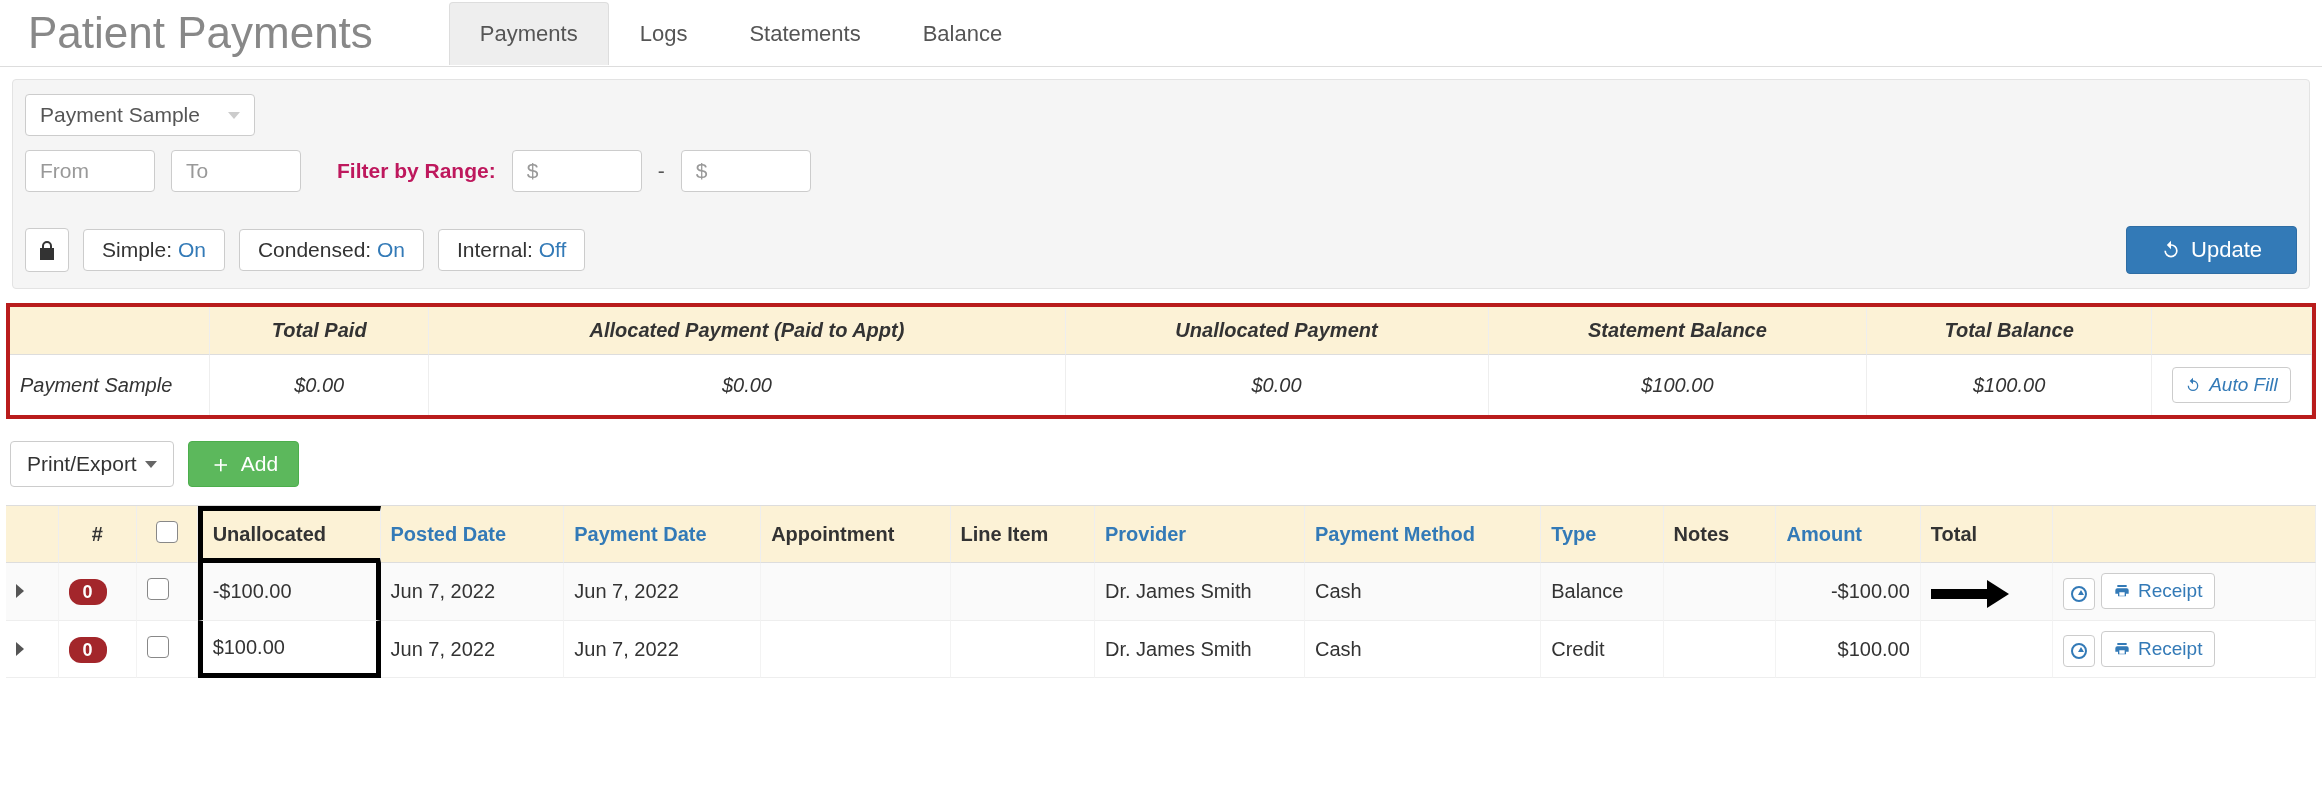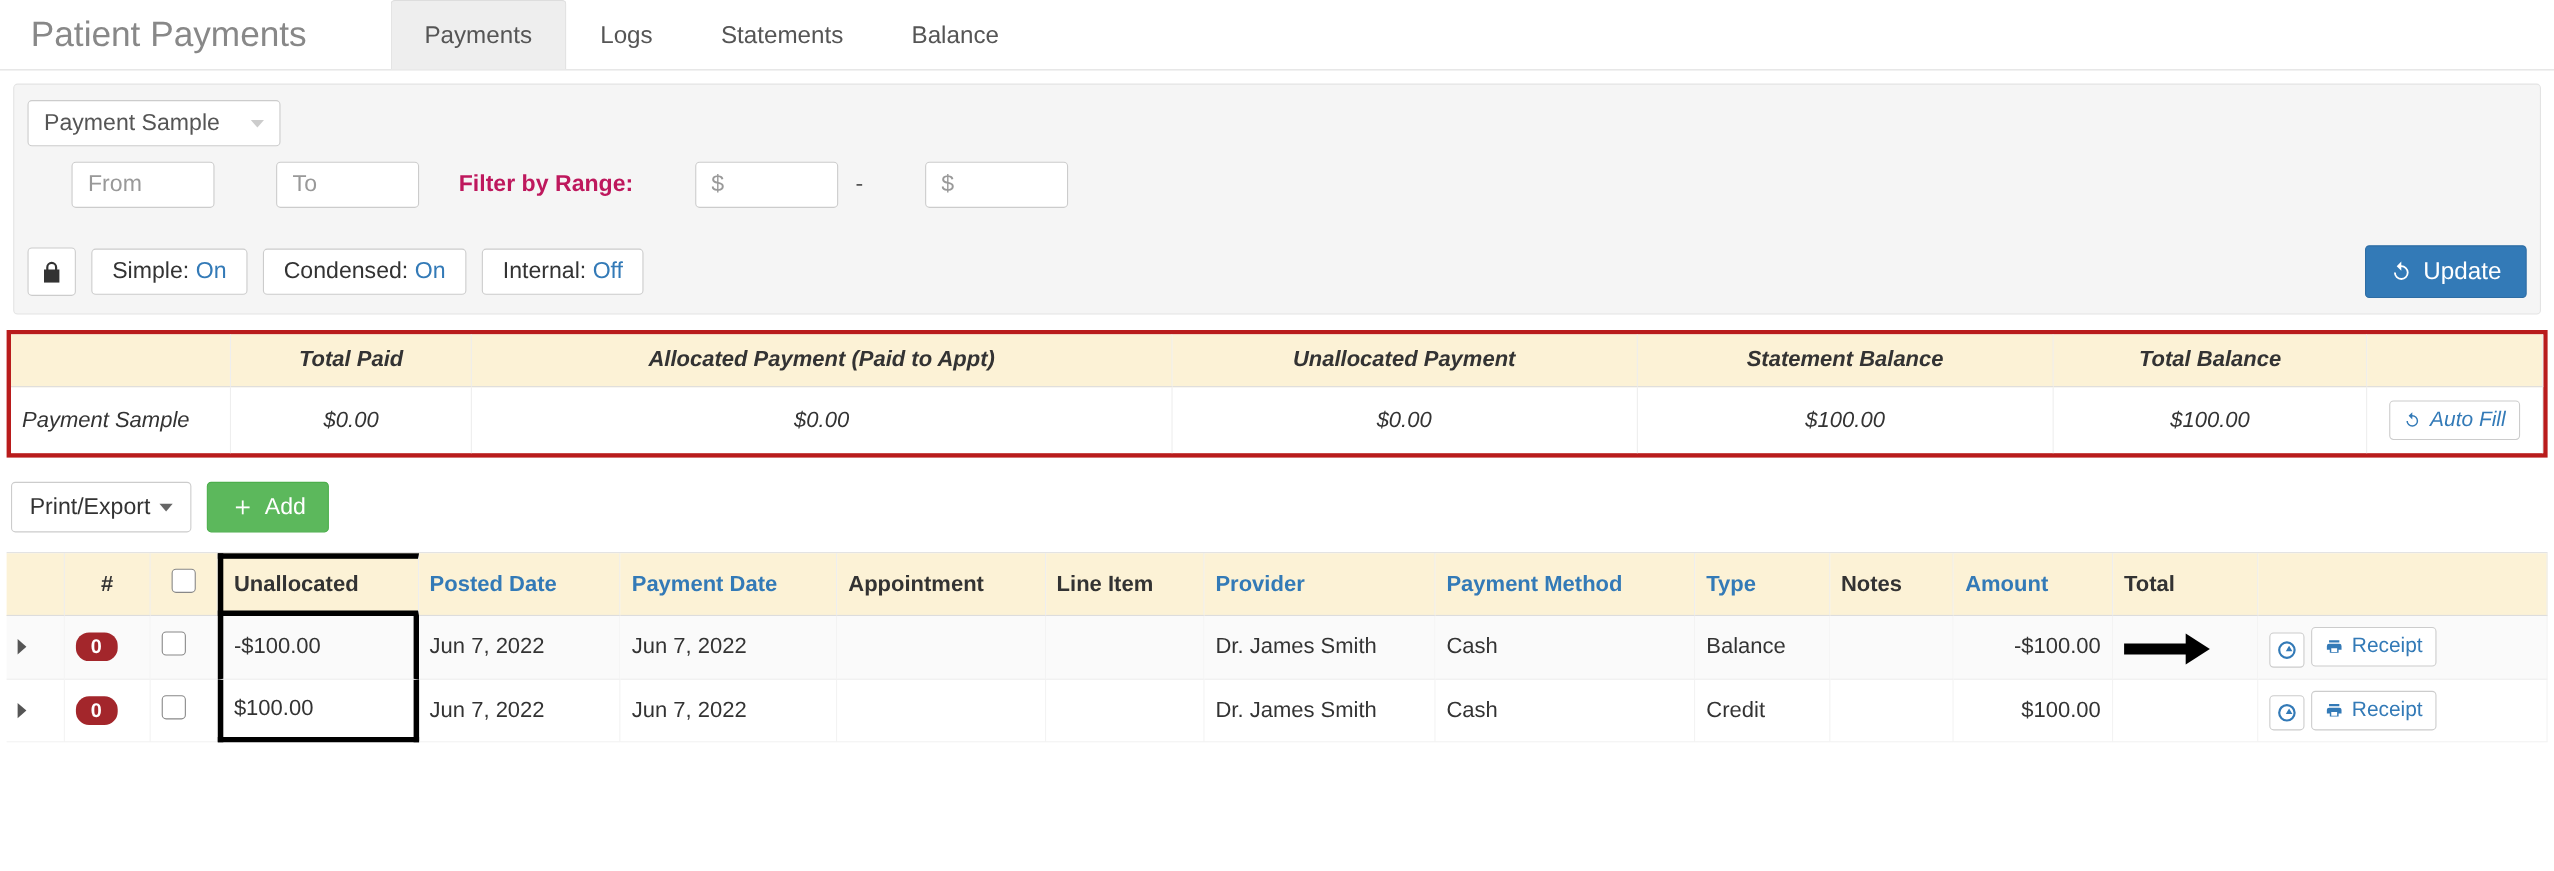--- a/index.html
+++ b/index.html
@@ -10,21 +10,21 @@
     color: #333;
     background: #fff;
   }
   .header-bar {
     display: flex;
     align-items: center;
     background: #fff;
     border-bottom: 1px solid #ddd;
   }
   .page-title {
-    font-size: 32px;
+    font-size: 44px;
     font-weight: 300;
     color: #888;
     padding: 8px 28px 8px 28px;
   }
   .tabs {
     display: flex;
     align-items: stretch;
     padding-left: 48px;
   }
   .tab {
@@ -69,21 +69,20 @@
     border-right: 6px solid transparent;
     border-top: 7px solid #666;
   }
   .caret-down.light {
     border-top-color: #ccc;
   }
   .row { display: flex; align-items: center; gap: 16px; margin-top: 14px; flex-wrap: wrap; }
   .row.first { margin-top: 0; }
   .input {
     width: 130px;
-    margin-left: 40px;
   }
   .input::placeholder { color: #999; }
   .label-txt { font-weight: 700; color: #be185d; margin-left: 20px; }
   .range-sep { color: #555; }
   .provider-box {
     border: 1px solid #ccc;
     border-radius: 4px;
     background: #fff;
     padding: 8px 18px;
     display: inline-flex;
@@ -119,21 +118,21 @@
     font-size: 21px;
     cursor: pointer;
   }
   .toggle-btn .tval { color: #337ab7; }
   .spacer { flex: 1; }
   .btn-primary {
     background: #337ab7;
     border: 1px solid #2e6da4;
     color: #fff;
     border-radius: 4px;
-    padding: 10px 22px;
+    padding: 10px 34px;
     font-size: 22px;
     display: inline-flex;
     align-items: center;
     gap: 10px;
     cursor: pointer;
   }
   .summary-table {
     margin: 14px 6px 0 6px;
     width: calc(100% - 12px);
     border-collapse: separate;

